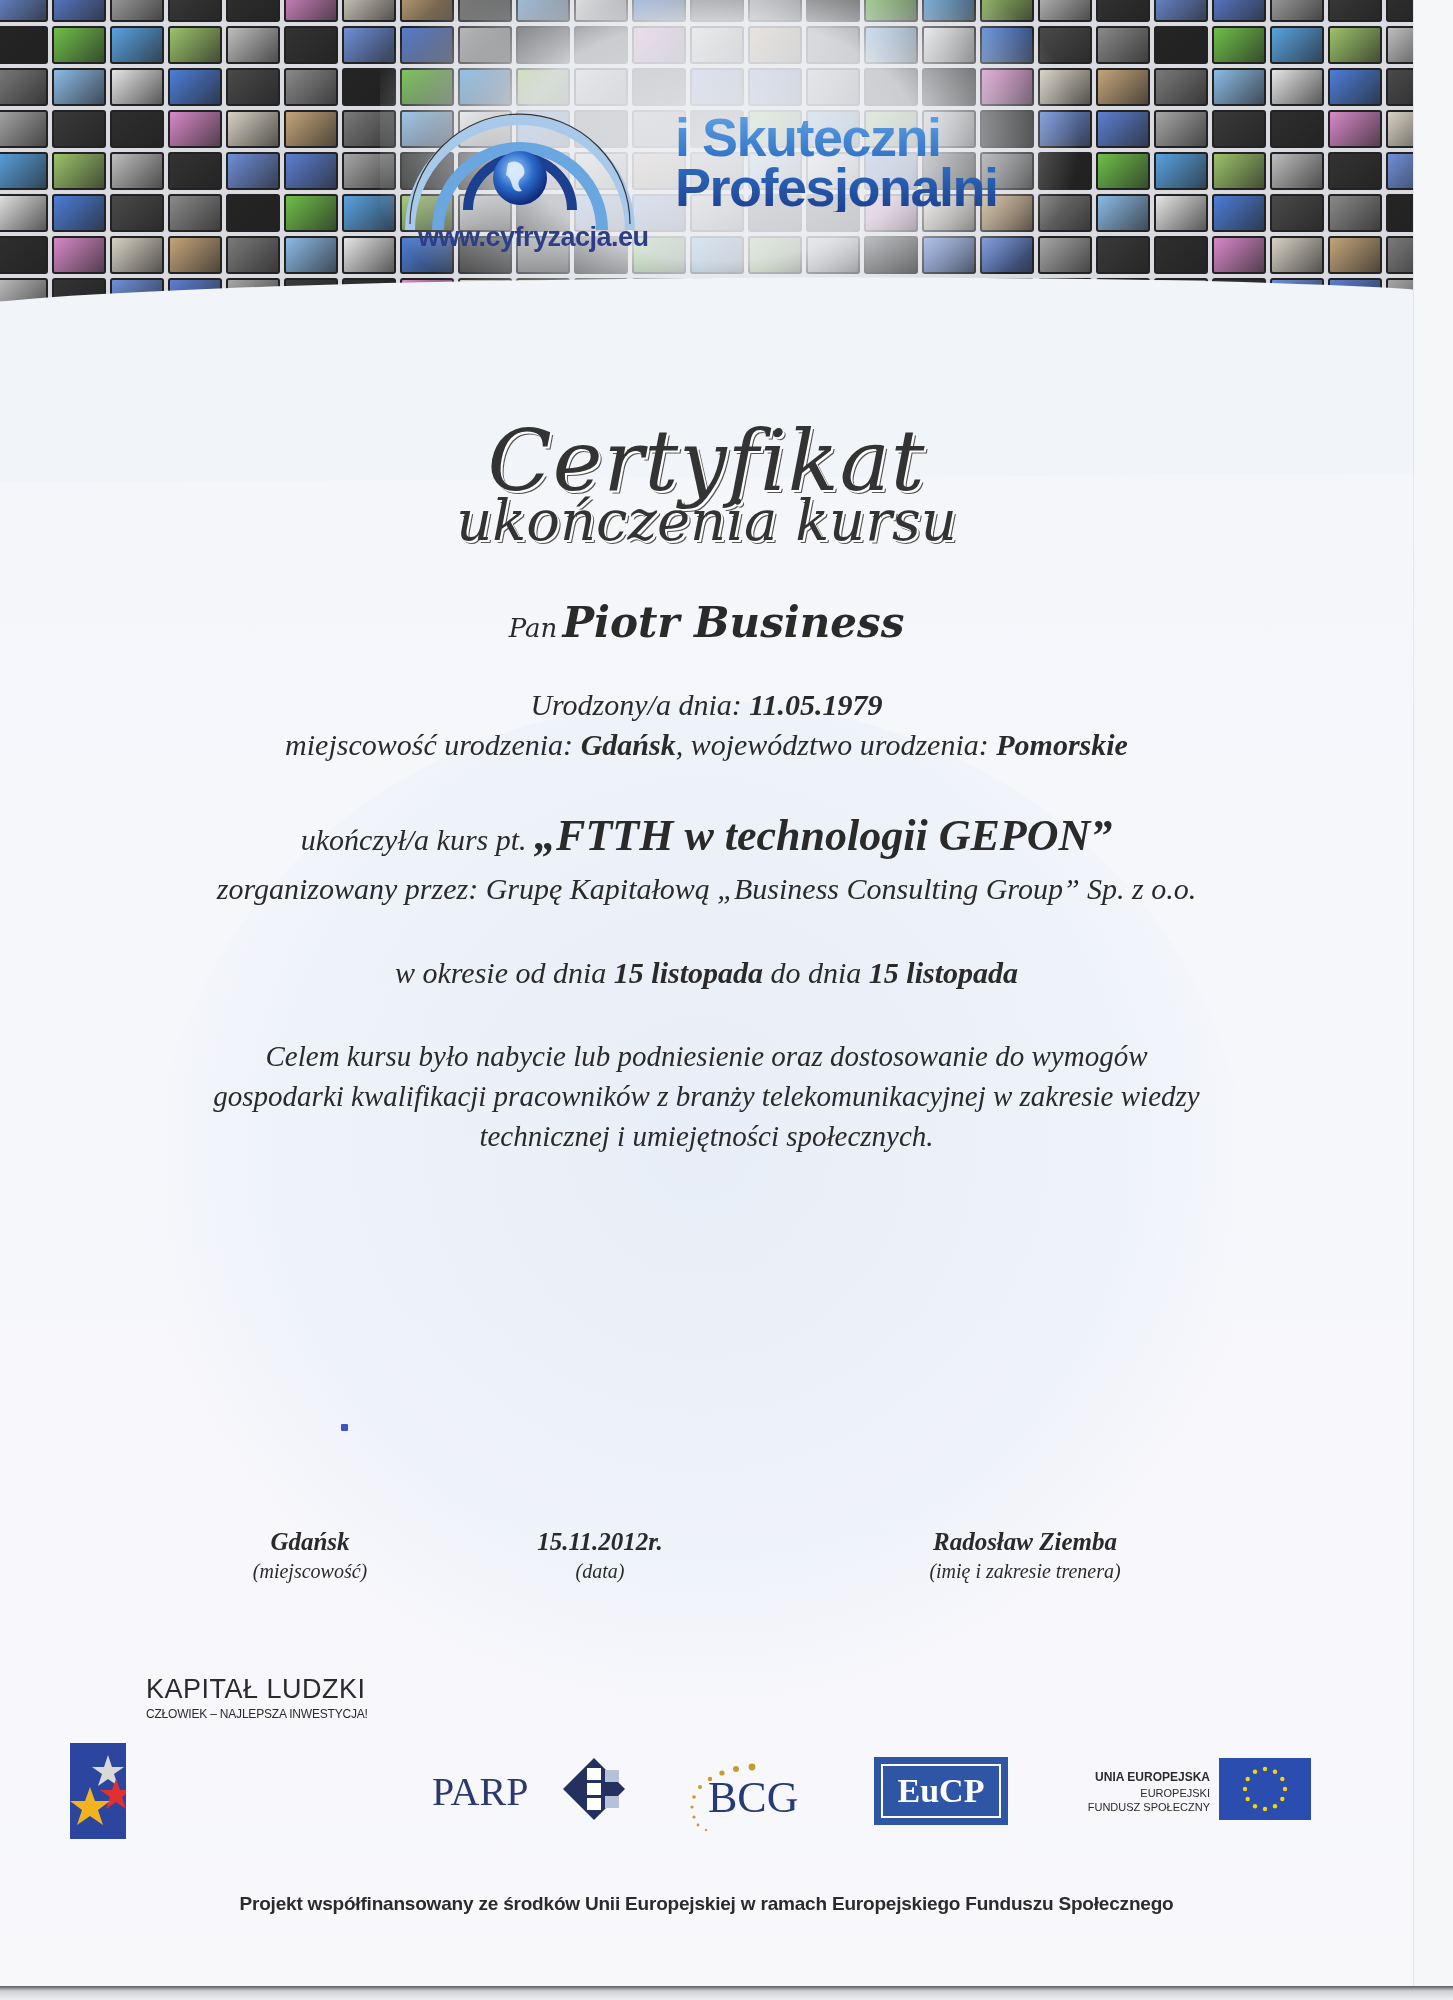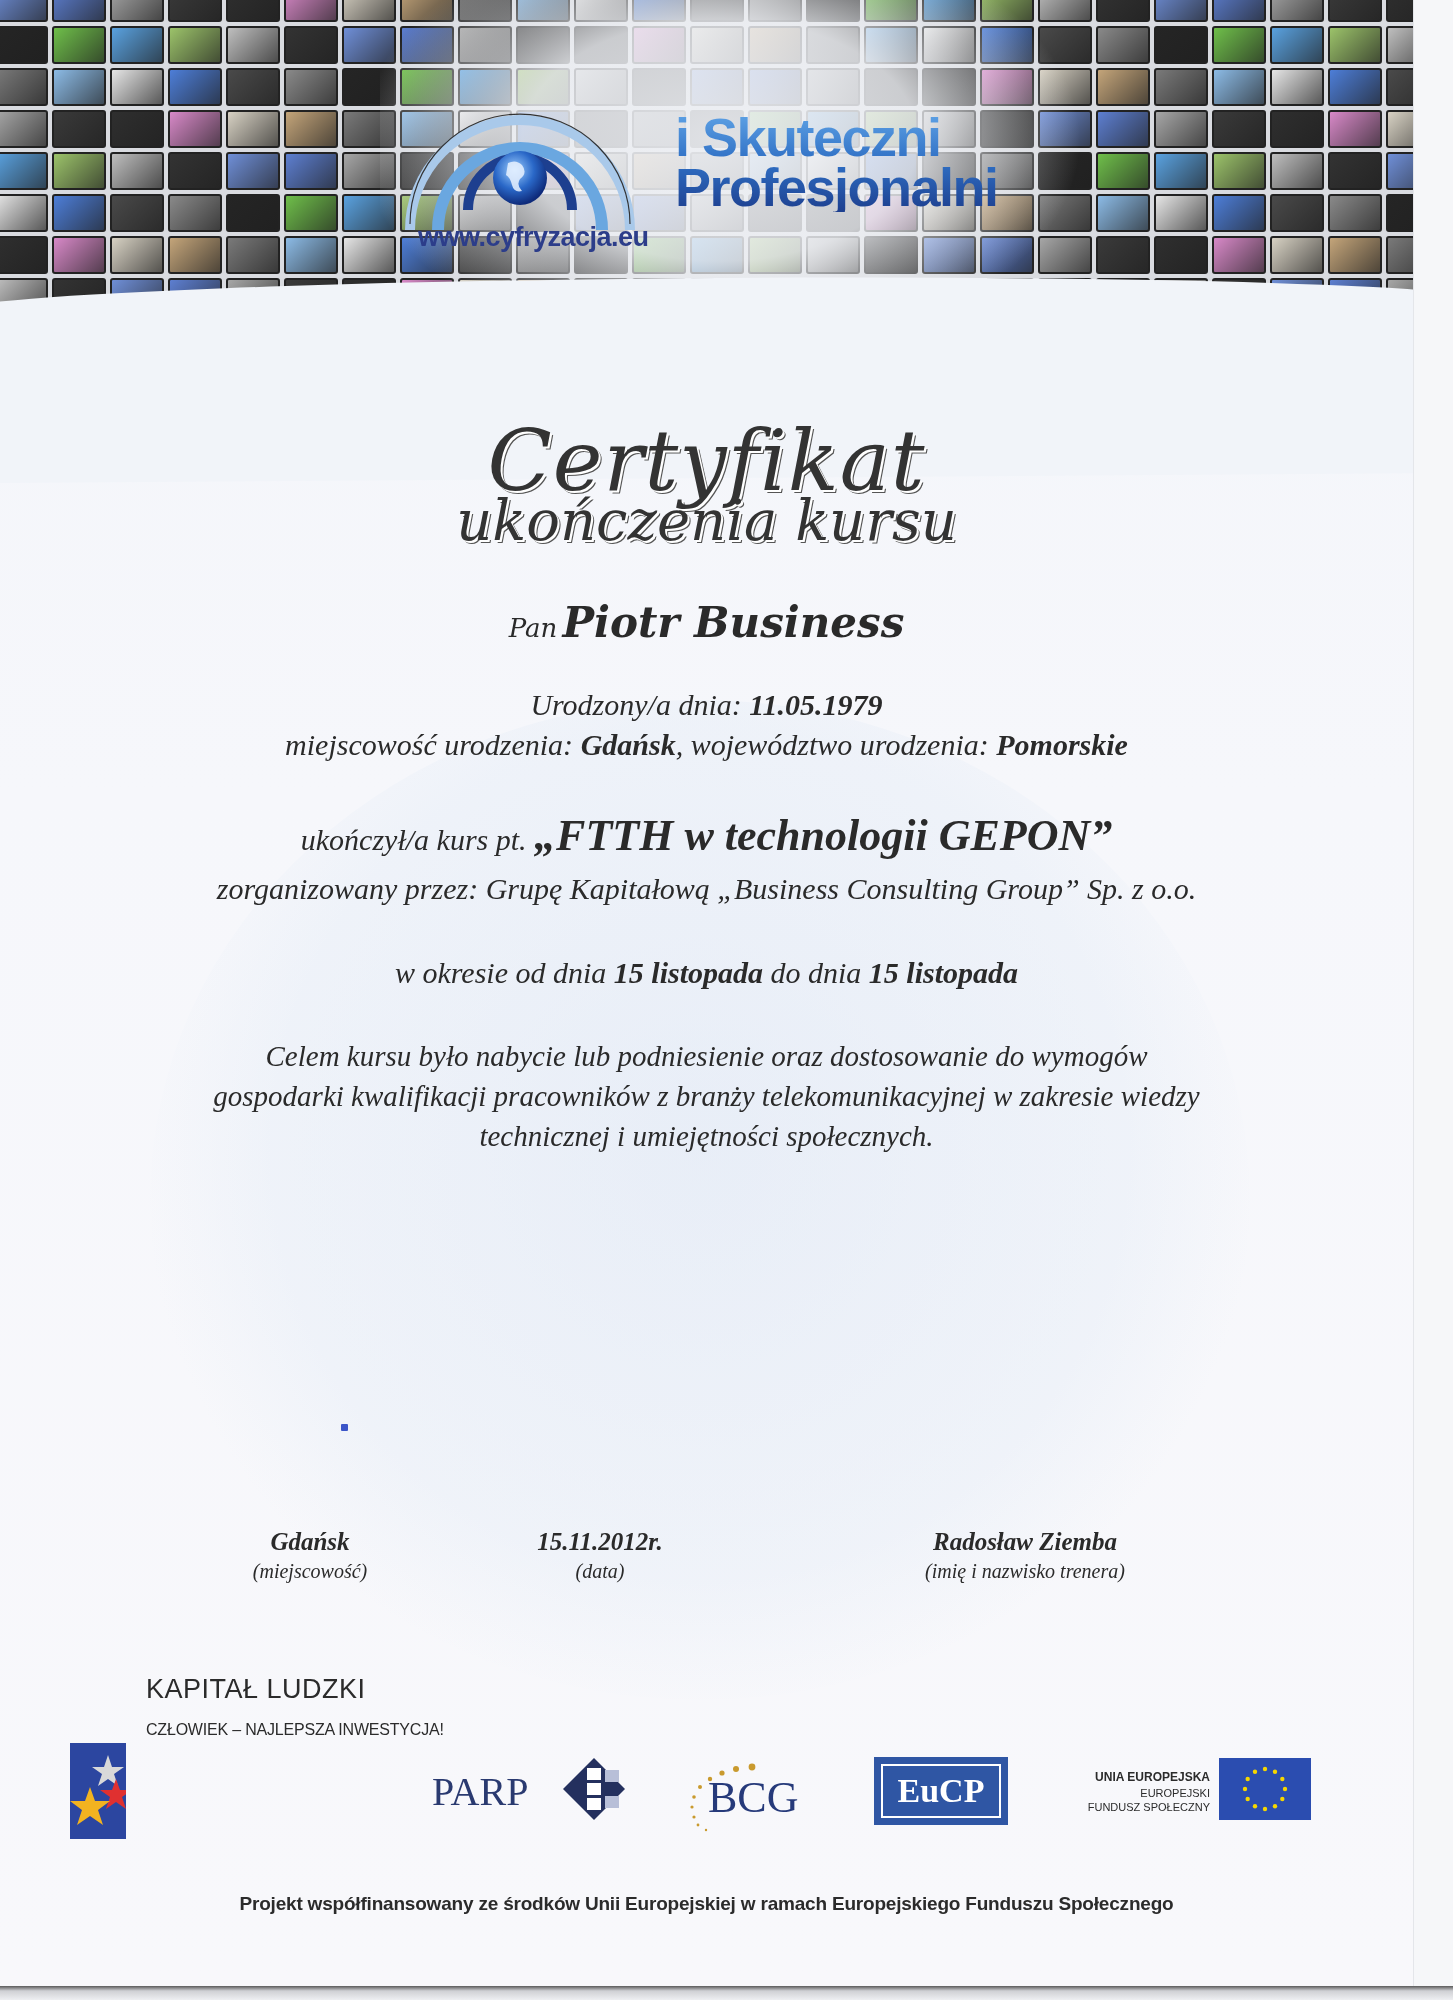--- a/index.html
+++ b/index.html
@@ -65,21 +65,21 @@
   .sig-place { left: 230px; width: 160px; }
   .sig-date { left: 500px; width: 200px; }
   .sig-trainer { left: 900px; width: 250px; }
 
   .ink-dot { position: absolute; left: 341px; top: 1424px; width: 7px; height: 7px; background: #3b55c8; border-radius: 1px; }
 
   
   .logo-kl { position: absolute; left: 70px; top: 1743px; width: 56px; height: 96px; background: #2c46a0; }
   .kl-text { position: absolute; left: 146px; top: 1674px; font-family: "Liberation Sans", sans-serif; color: #2b2b2b; }
   .kl-text .big { font-size: 27px; display: block; letter-spacing: 0.5px; }
-  .kl-text .small { font-size: 16px; display: block; margin-top: 16px; letter-spacing: -0.2px; }
+  .kl-text .small { font-size: 12px; display: block; margin-top: 2px; letter-spacing: -0.2px; }
 
   .parp { position: absolute; left: 432px; top: 1768px; font-family: "Liberation Serif", serif; font-size: 40px; color: #2a3a70; }
   .parp-mark { position: absolute; left: 563px; top: 1758px; width: 62px; height: 62px; }
 
   .bcg { position: absolute; left: 688px; top: 1763px; width: 120px; height: 70px; }
   .bcg-text { position: absolute; left: 708px; top: 1772px; font-family: "Liberation Serif", serif; font-size: 44px; color: #263a7a; }
 
   .eucp { position: absolute; left: 876px; top: 1759px; width: 130px; height: 64px; background: #2f56a4; border: 3px solid #2f56a4;
     outline: 2px solid #2f56a4; display: flex; align-items: center; justify-content: center; }
   .eucp-inner { border: 2px solid #fff; width: 120px; height: 54px; display: flex; align-items: center; justify-content: center;
@@ -377,21 +377,21 @@
   <div class="sig sig-place">
     <span class="val">Gdańsk</span>
     <span class="cap">(miejscowość)</span>
   </div>
   <div class="sig sig-date">
     <span class="val">15.11.2012r.</span>
     <span class="cap">(data)</span>
   </div>
   <div class="sig sig-trainer">
     <span class="val">Radosław Ziemba</span>
-    <span class="cap">(imię i nazwisko trenera)</span>
+    <span class="cap">(imię i zakresie trenera)</span>
   </div>
 
   <svg class="logo-kl" viewBox="0 0 56 96" style="background:#2c46a0">
     <polygon points="38,12 42,24 54,24 44,31 48,43 38,36 28,43 32,31 22,24 34,24" fill="#d9d9d9"></polygon>
     <polygon points="46,36 50,47 62,47 52,54 56,66 46,59 36,66 40,54 30,47 42,47" fill="#e03030"></polygon>
     <polygon points="20,44 25,58 40,58 28,67 33,82 20,73 7,82 12,67 0,58 15,58" fill="#f2b320"></polygon>
   </svg>
   <div class="kl-text">
     <span class="big">KAPITAŁ LUDZKI</span>
     <span class="small">CZŁOWIEK – NAJLEPSZA INWESTYCJA!</span>

